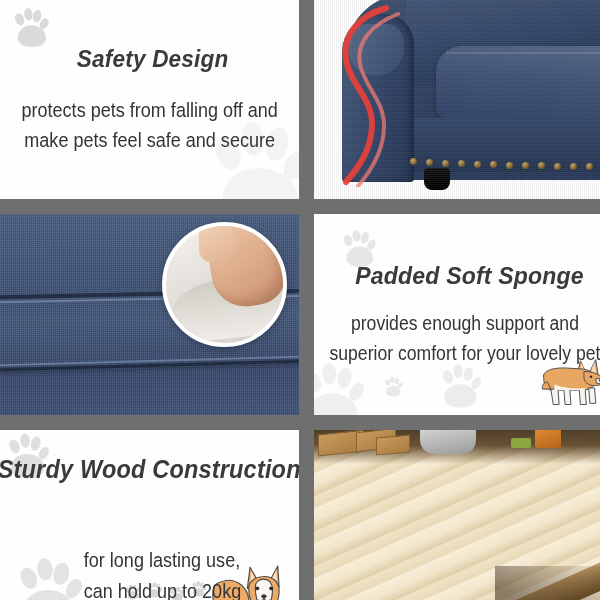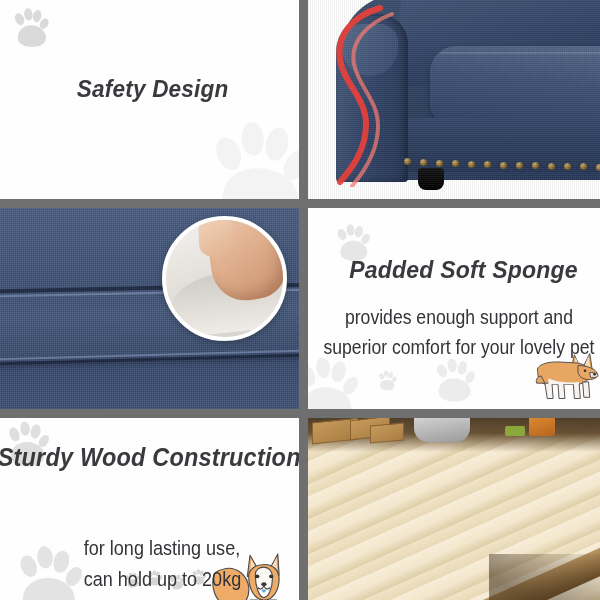--- a/index.html
+++ b/index.html
@@ -9,21 +9,21 @@
     font-family: "Liberation Sans", "DejaVu Sans", sans-serif;
     overflow: hidden;
   }
   #board {
     position: relative;
     width: 600px; height: 600px;
     display: grid;
     grid-template-columns: 299px 301px;
     grid-template-rows: 199px 201px 200px;
     background: #6f6f6f;
-    gap: 9px;
+    gap: 15px;
   }
   .cell {
     position: relative;
     overflow: hidden;
     background: #ffffff;
   }
 
   
   .textpanel {
     background: #fefefe;
@@ -274,20 +274,24 @@
       <svg viewBox="0 0 100 100" xmlns="http://www.w3.org/2000/svg">
         <ellipse cx="22" cy="32" rx="11" ry="16" fill="#f2f2f2" transform="rotate(-22 22 32)"></ellipse>
         <ellipse cx="45" cy="18" rx="10.5" ry="16" fill="#f2f2f2" transform="rotate(-6 45 18)"></ellipse>
         <ellipse cx="68" cy="23" rx="10.5" ry="16" fill="#f2f2f2" transform="rotate(14 68 23)"></ellipse>
         <ellipse cx="86" cy="43" rx="10" ry="15" fill="#f2f2f2" transform="rotate(32 86 43)"></ellipse>
         <path d="M50 46 C72 46 88 60 88 75 C88 90 72 99 52 99 C32 99 16 90 16 75 C16 60 28 46 50 46 Z" fill="#f2f2f2"></path>
       </svg>
     </div>
 
     <div class="title">Safety Design</div>
+    <div class="lines">
+      <div class="body-line">protects pets from falling off and</div>
+      <div class="body-line">make pets feel safe and secure</div>
+    </div>
   </div>
 
   <div class="cell sofa-photo" id="p2">
     <div class="sofa-body"></div>
     <div class="sofa-back"></div>
     <div class="sofa-cushion"></div>
     <div class="sofa-seatrail"></div>
     <div class="sofa-arm"></div>
     <div class="studs">
       <span class="stud" style="left:0px"></span>

